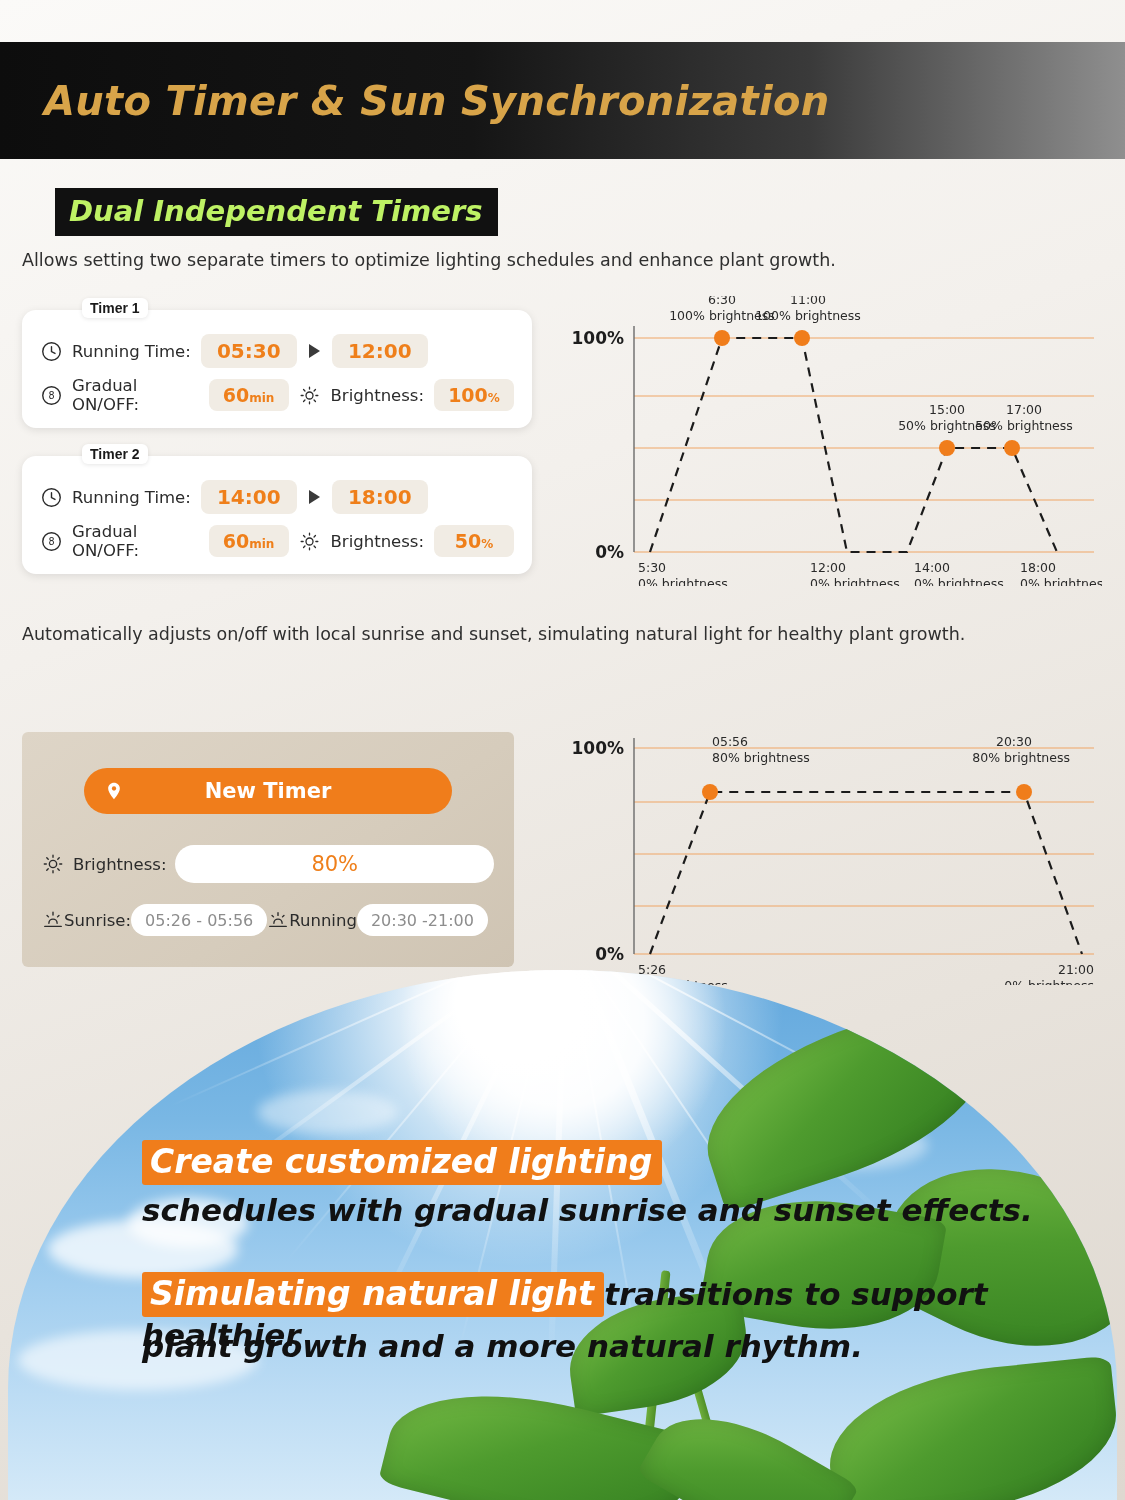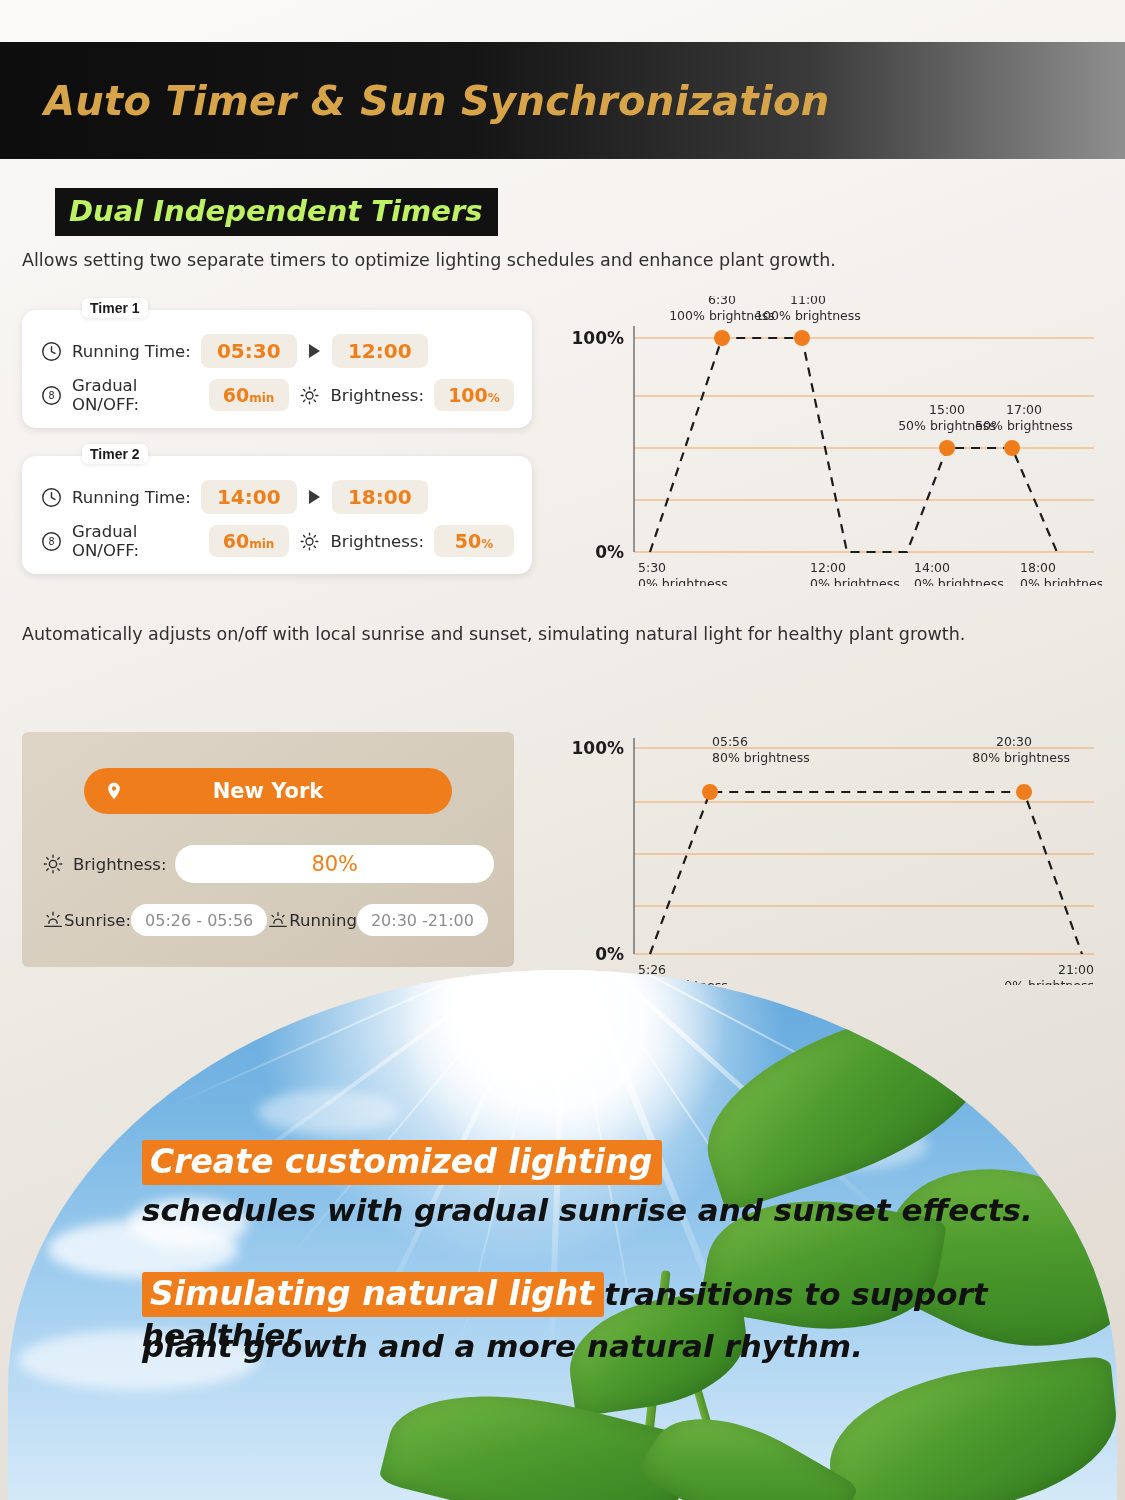--- a/index.html
+++ b/index.html
@@ -334,21 +334,21 @@
     
     <div class="sun-panel">
 
       <div class="loc-btn">
         <span class="loc-pin">
           <svg width="20" height="20" viewBox="0 0 24 24">
               <path d="M12 2.2c-3.9 0-7 3-7 6.8 0 5 7 12.8 7 12.8s7-7.8 7-12.8c0-3.8-3.1-6.8-7-6.8z" fill="#ffffff"></path>
               <circle cx="12" cy="9" r="2.6" fill="#f07d1b"></circle>
             </svg>
         </span>
-        <span>New York</span>
+        <span>New Timer</span>
       </div>
 
       <div class="bright-row">
         <span class="ico">
           <svg width="22" height="22" viewBox="0 0 24 24">
               <circle cx="12" cy="12" r="4" fill="none" stroke="#2b2b2b" stroke-width="1.5"></circle>
               <g stroke="#2b2b2b" stroke-width="1.5" stroke-linecap="round">
                 <path d="M12 2.5v2.2M12 19.3v2.2M2.5 12h2.2M19.3 12h2.2M5.2 5.2l1.6 1.6M17.2 17.2l1.6 1.6M18.8 5.2l-1.6 1.6M6.8 17.2l-1.6 1.6"></path>
               </g>
             </svg>

